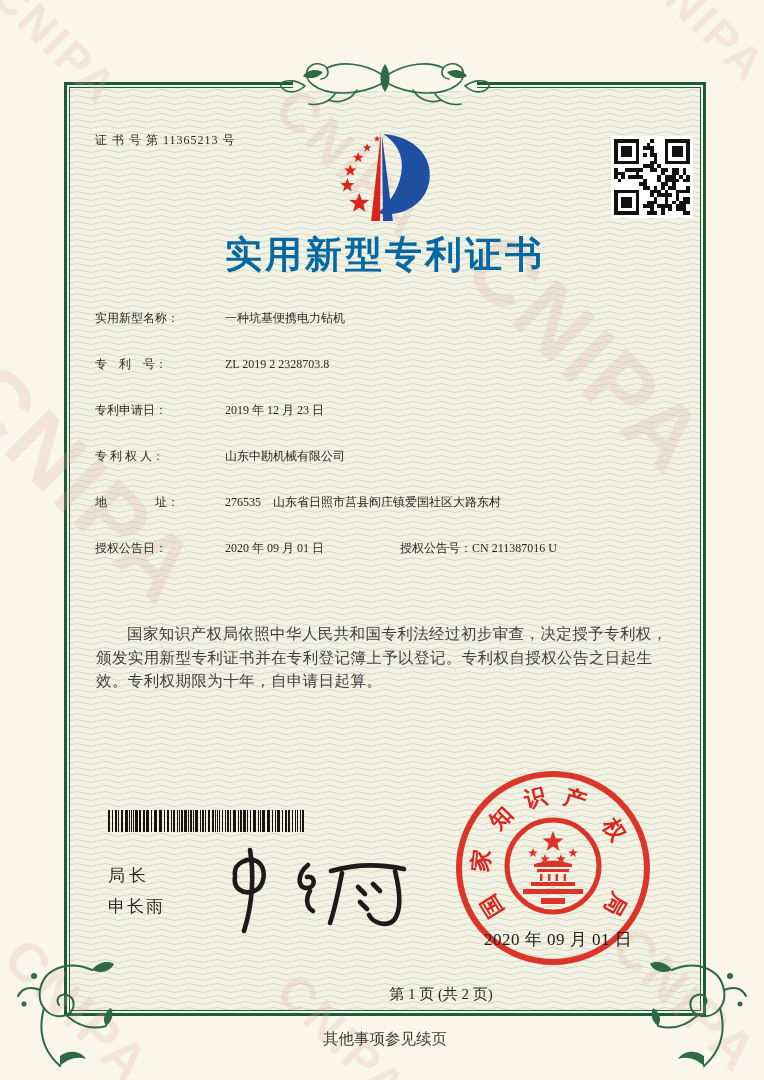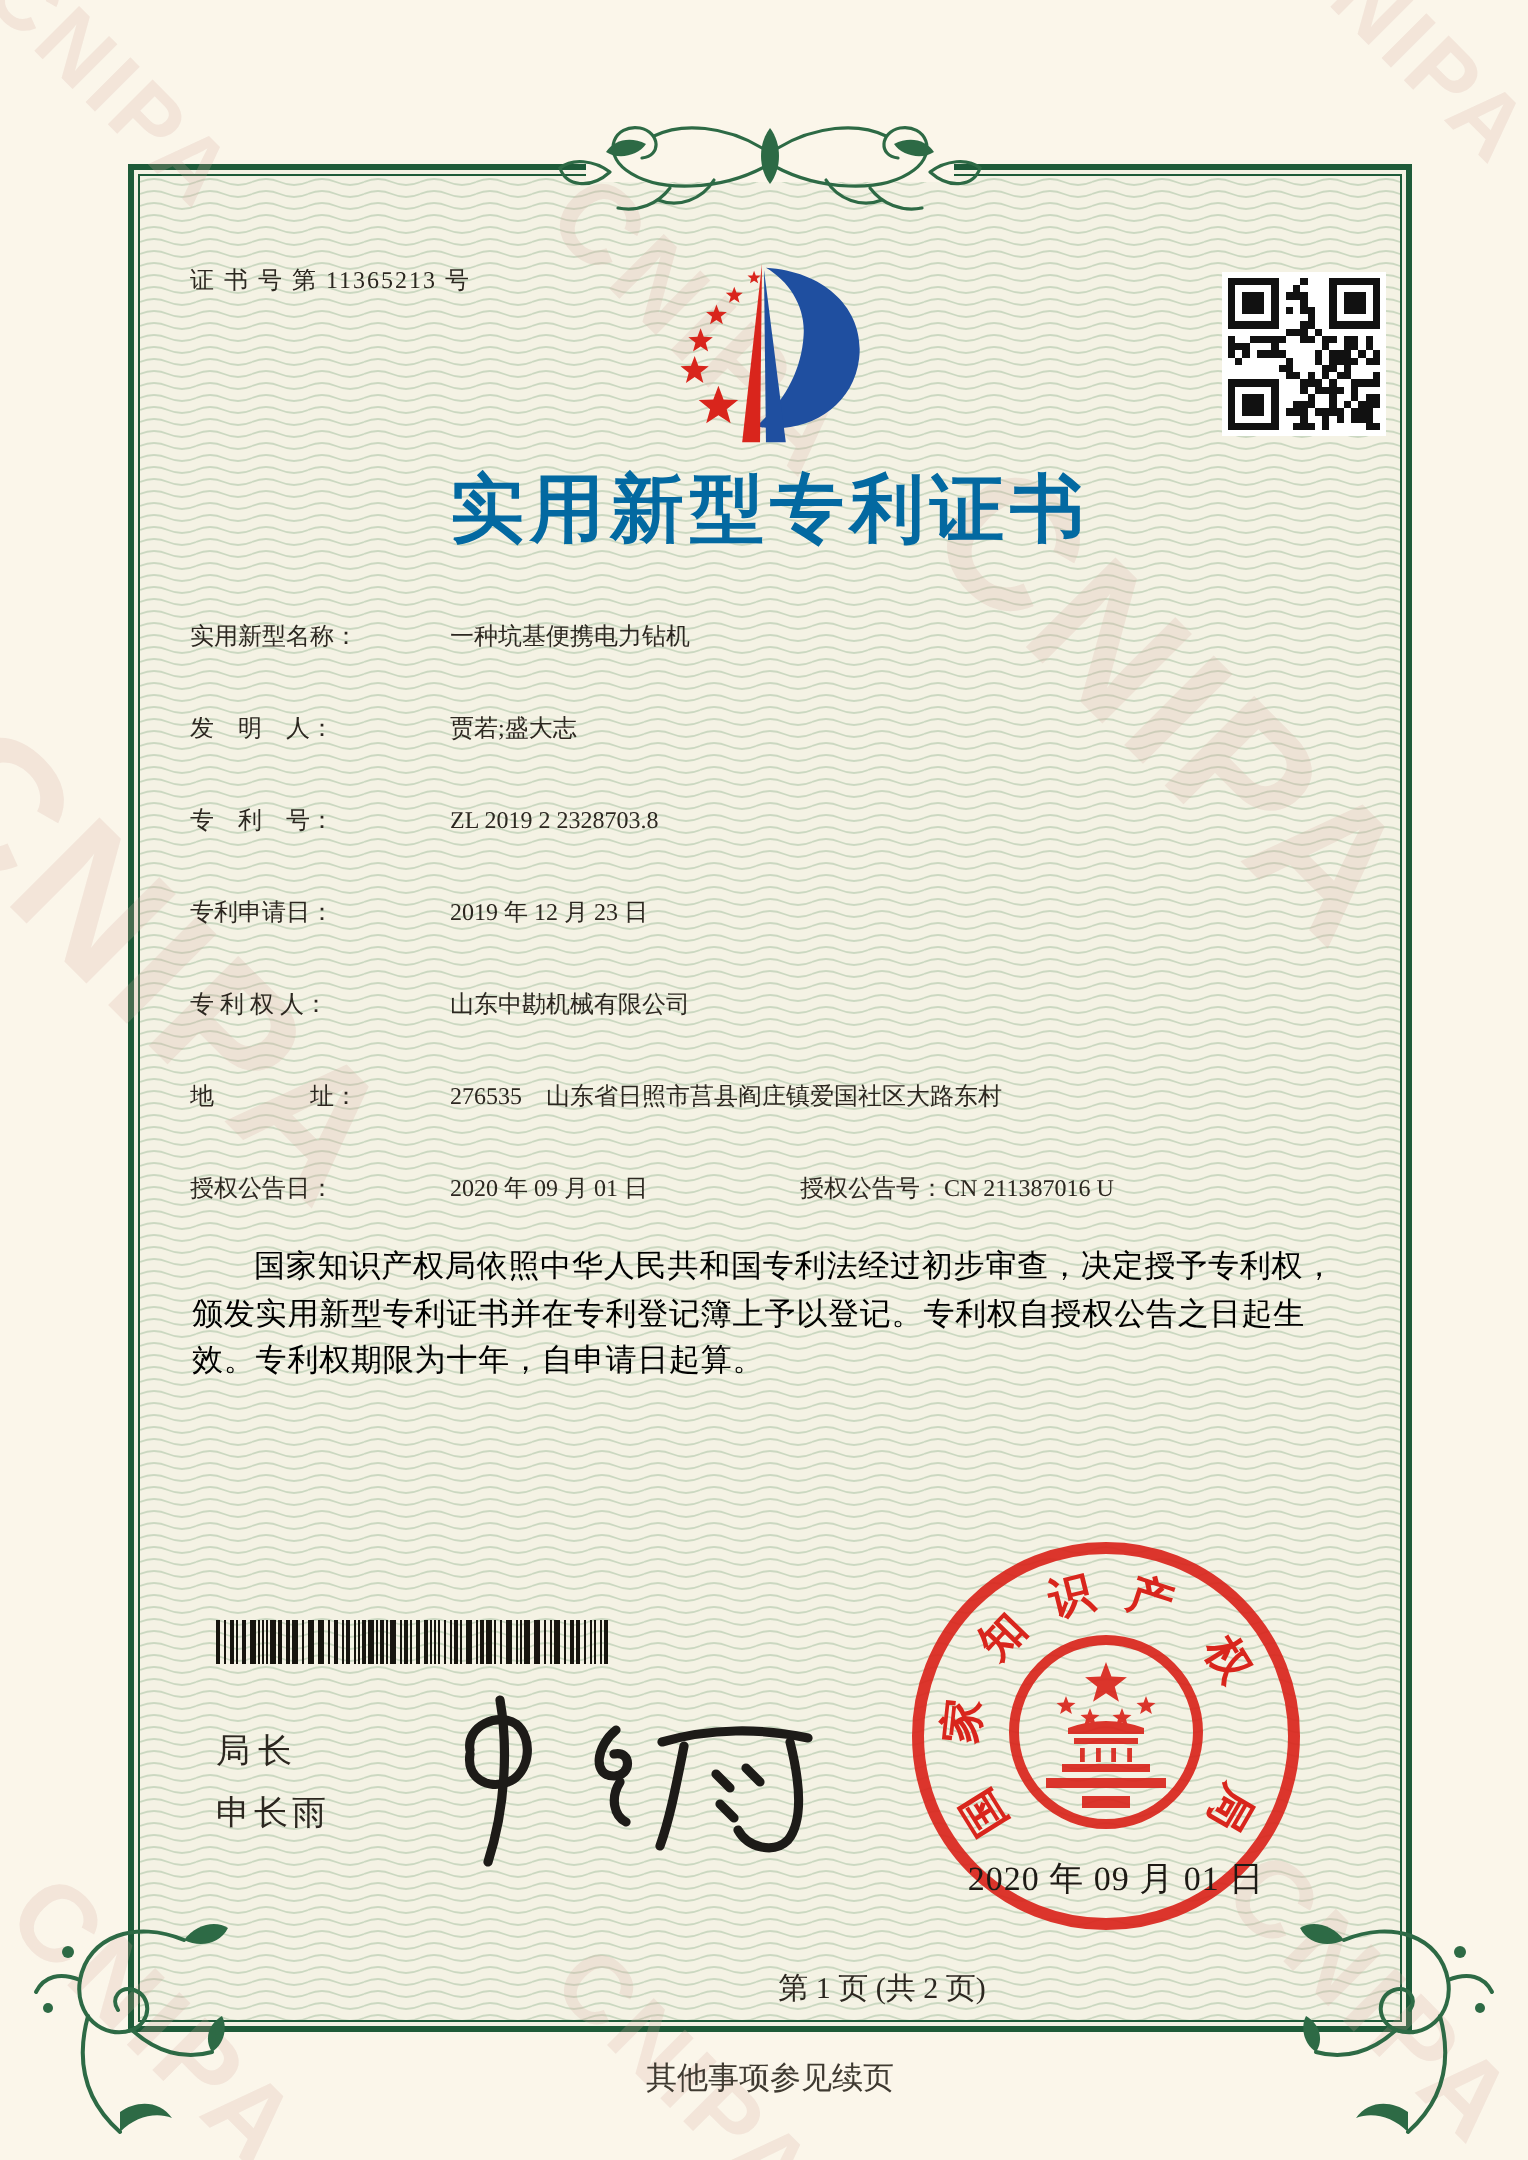--- a/index.html
+++ b/index.html
@@ -40,21 +40,21 @@
   #logo{left:320px;top:126px;width:122px;height:104px;z-index:2;}
   #qr{left:611px;top:136px;width:82px;height:82px;z-index:2;background:#fff;padding:3px;box-sizing:border-box;}
   #title{left:64px;top:230px;width:642px;text-align:center;font-size:37px;font-weight:bold;
          letter-spacing:3px;color:#0369a1;z-index:2;}
   #fields{left:95px;top:310px;width:585px;z-index:2;font-size:12px;}
   .frow{position:relative;height:21px;margin-bottom:25px;white-space:nowrap;}
   .flabel{display:inline-block;width:130px;white-space:pre;}
   .fvalue{white-space:pre;}
   .fpair2{position:absolute;left:305px;top:0;}
   #paragraphs{left:96px;top:622px;width:578px;font-size:15.5px;line-height:23.5px;
-              color:#000000;z-index:2;letter-spacing:0.4px;}
+              color:#404040;z-index:2;letter-spacing:0.4px;}
   #paragraphs p{margin:0;text-indent:2em;}
   #barcode{left:108px;top:810px;width:200px;height:22px;z-index:2;}
   #director-label{left:108px;top:864px;font-size:17px;letter-spacing:4px;z-index:2;text-align:right;}
   #director-name{left:108px;top:895px;font-size:17px;letter-spacing:2px;z-index:2;}
   #signature{left:213px;top:843px;width:200px;height:100px;z-index:2;}
   
   #seal{left:456px;top:771px;width:194px;height:194px;z-index:2;}
   #seal-ring{position:absolute;left:0;top:0;width:194px;height:194px;border:6px solid #d9251c;
              border-radius:50%;box-sizing:border-box;opacity:0.92;}
   #seal-emblem{position:absolute;left:42px;top:40px;width:110px;height:110px;opacity:0.92;}
@@ -295,23 +295,20 @@
     <rect x="20" y="20" width="1" height="1" fill="#111"></rect>
   </svg>
 
 <div id="title" class="abs">实用新型专利证书</div>
 
 <div id="fields" class="abs">
   <div class="frow">
     <span class="flabel">实用新型名称：</span><span class="fvalue">一种坑基便携电力钻机</span>
   </div>
   <div class="frow">
-    <span class="flabel">发　明　人：</span><span class="fvalue">贾若;盛大志</span>
-  </div>
-  <div class="frow">
     <span class="flabel">专　利　号：</span><span class="fvalue">ZL 2019 2 2328703.8</span>
   </div>
   <div class="frow">
     <span class="flabel">专利申请日：</span><span class="fvalue">2019 年 12 月 23 日</span>
   </div>
   <div class="frow">
     <span class="flabel">专 利 权 人：</span><span class="fvalue">山东中勘机械有限公司</span>
   </div>
   <div class="frow">
     <span class="flabel">地　　　　址：</span><span class="fvalue">276535　山东省日照市莒县阎庄镇爱国社区大路东村</span>

